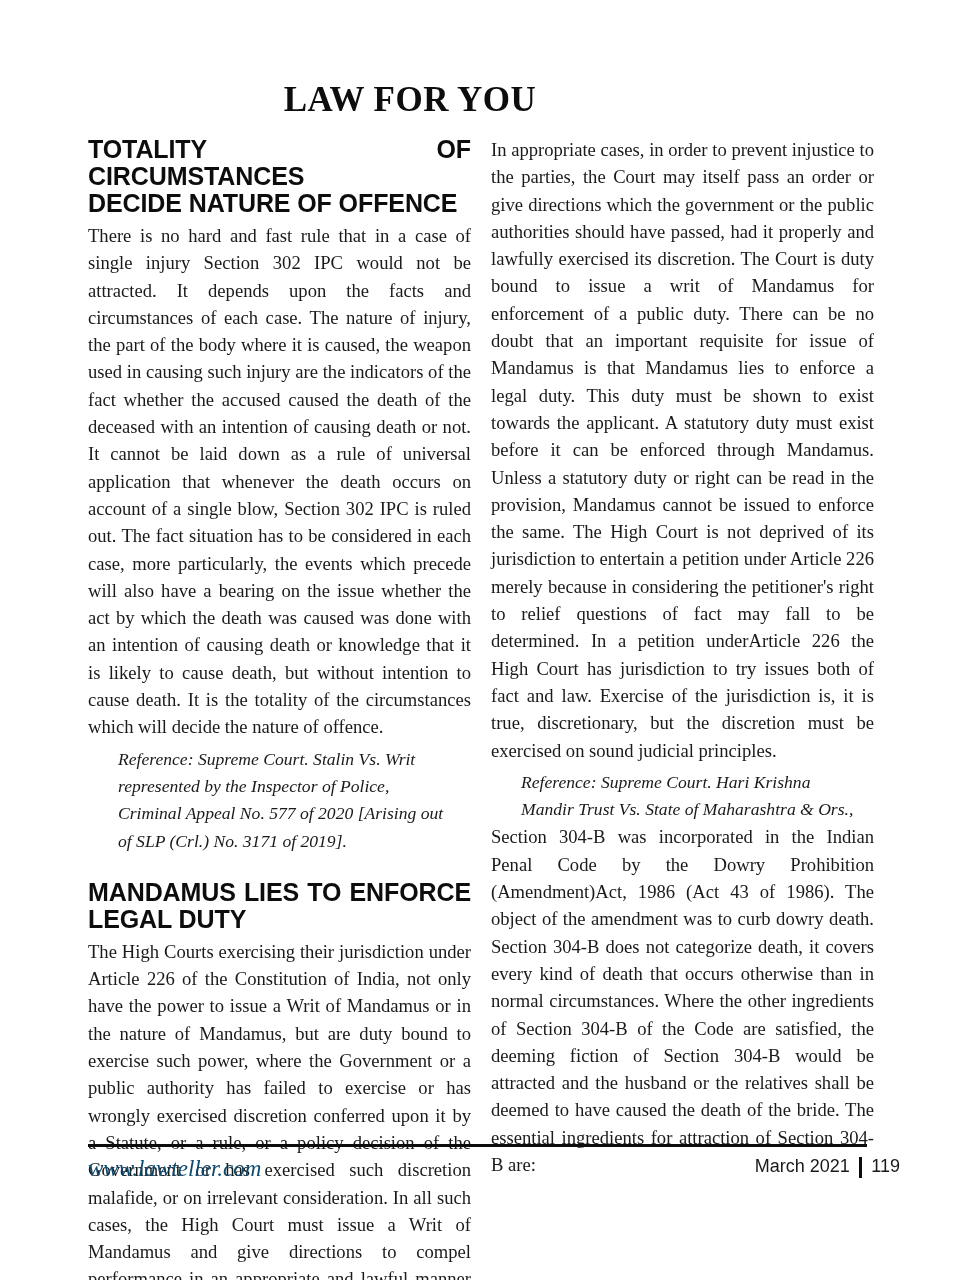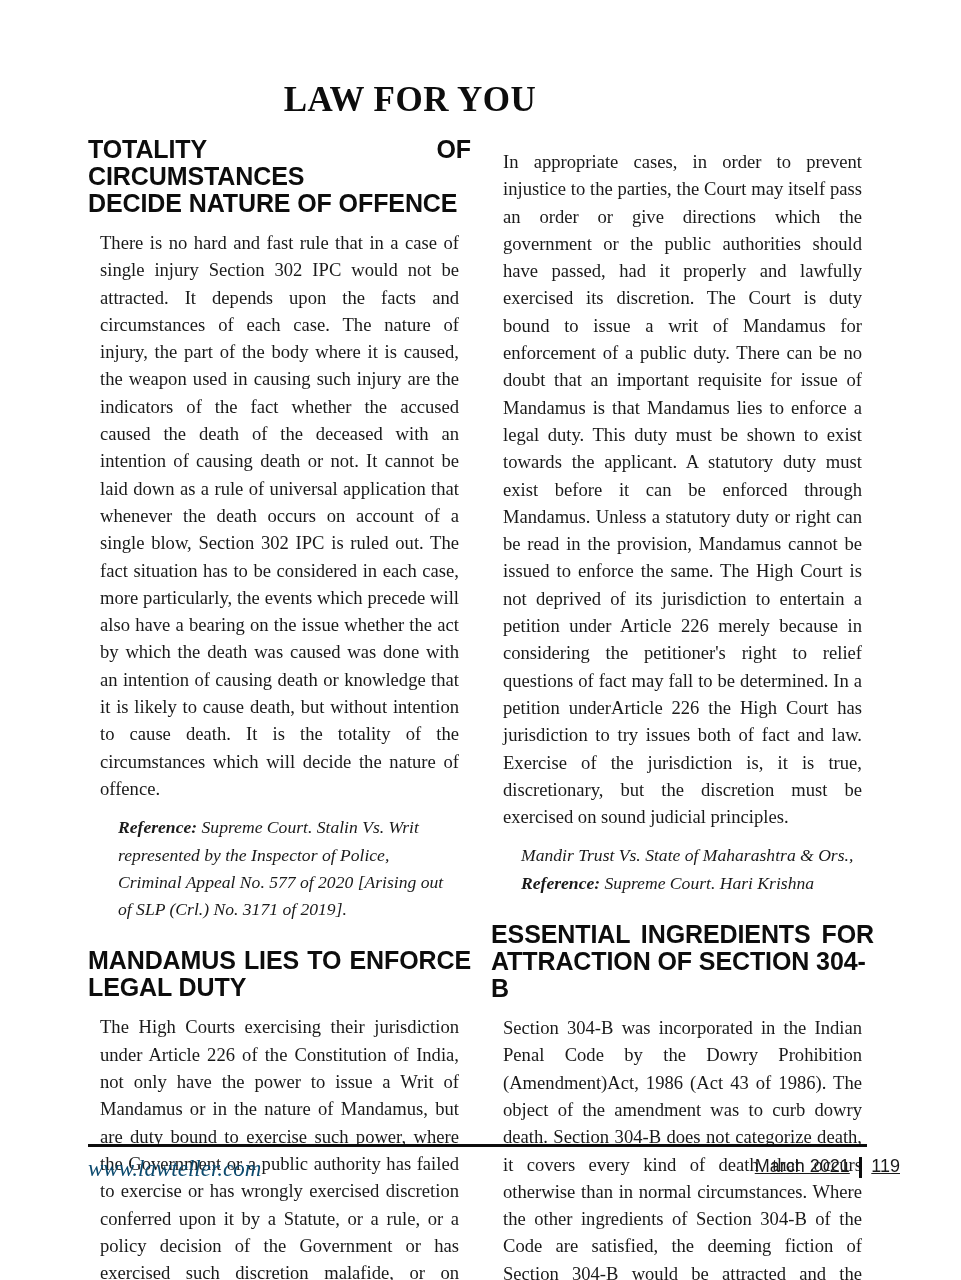--- a/index.html
+++ b/index.html
@@ -77,34 +77,34 @@
     text-align-last: justify;
   }
   h2.section-heading.spaced {
     margin-top: 24px;
   }
 
   p.body {
     font-size: 18.6px;
     line-height: 27.3px;
     text-align: justify;
-    margin: 12px;
+    margin: 0;
     text-justify: inter-word;
     hyphens: none;
   }
 
   .ref {
     font-style: italic;
     font-size: 17.6px;
     line-height: 27.3px;
     margin: 5px 0 0 30px;
     text-align: left;
   }
   .ref .ref-label {
-    font-weight: bold;
+    font-weight: normal;
     font-style: italic;
   }
   .ref .ref-line {
     display: block;
     white-space: nowrap;
   }
 
   
   .footer-rule {
     position: absolute;
@@ -133,21 +133,20 @@
   .footer-right {
     position: absolute;
     right: -12px;
     top: 0;
     font-family: "Liberation Sans", sans-serif;
     font-size: 18px;
     color: #1a1a1a;
     display: flex;
     align-items: center;
     gap: 9px;
-    text-decoration: underline;
   }
   .footer-sep {
     display: inline-block;
     width: 3.5px;
     height: 21px;
     background: #0d0d0d;
     position: relative;
     top: 1px;
   }
 </style>
@@ -185,28 +184,24 @@
 
       <p class="body">The High Courts exercising their jurisdiction under Article 226 of the Constitution of India, not only have the power to issue a Writ of Mandamus or in the nature of Mandamus, but are duty bound to exercise such power, where the Government or a public authority has failed to exercise or has wrongly exercised discretion conferred upon it by a Statute, or a rule, or a policy decision of the Government or has exercised such discretion malafide, or on irrelevant consideration. In all such cases, the High Court must issue a  Writ of Mandamus and give directions to compel performance in an appropriate and lawful manner of the discretion conferred upon the Government or a public authority.</p>
 
     </div>
 
     <div class="col col-right">
 
       <p class="body">In appropriate cases, in order to prevent injustice to the parties, the Court may itself pass an order or give directions which the government or the public authorities should have passed, had it properly and lawfully exercised its discretion. The Court is duty bound to issue a writ of Mandamus for enforcement of a public duty. There can be no doubt that an important requisite for issue of Mandamus is that Mandamus lies to enforce a legal duty. This duty must be shown to exist towards the applicant. A statutory duty must exist before it can be enforced through Mandamus. Unless a statutory duty or right can be read in the provision, Mandamus cannot be issued to enforce the same. The High Court is not deprived of its jurisdiction to entertain a petition under Article 226 merely because in considering the petitioner's right to relief questions of fact may fall to be determined. In a petition underArticle 226 the High Court has jurisdiction to try issues both of fact and law. Exercise of the jurisdiction is, it is true, discretionary, but the discretion must be exercised on sound judicial principles.</p>
 
       <div class="ref">
+        <span class="ref-line"><span class="ref-label">Reference:</span><span> Supreme Court. Hari Krishna</span></span>
         <span class="ref-line">Mandir Trust Vs. State of Maharashtra &amp; Ors.,</span>
-        <span class="ref-line"><span class="ref-label">Reference:</span><span> Supreme Court. Hari Krishna</span></span>
       </div>
 
-      <h2 class="section-heading spaced">
-        <span class="hl justify">ESSENTIAL INGREDIENTS FOR</span>
-        <span class="hl">ATTRACTION OF SECTION 304-B</span>
-      </h2>
 
       <p class="body">Section 304-B was incorporated in the Indian Penal Code by the Dowry Prohibition (Amendment)Act, 1986 (Act 43 of 1986). The object of the amendment was to curb dowry death. Section 304-B does not categorize death, it covers every kind of death that occurs otherwise than in normal circumstances. Where the other ingredients of Section 304-B of the Code are satisfied, the deeming fiction of Section 304-B would be attracted and the husband or the relatives shall be deemed to have caused the death of the bride. The essential ingredients for attraction of Section 304-B are:</p>
 
     </div>
   </div>
 
   <div class="footer-rule"></div>
   <div class="footer">
     <span class="footer-left">www.lawteller.com</span>
     <span class="footer-right">

